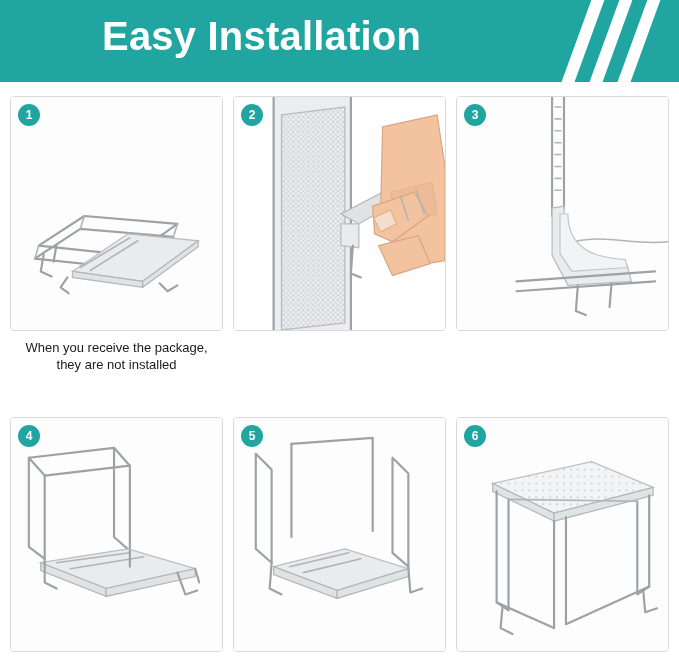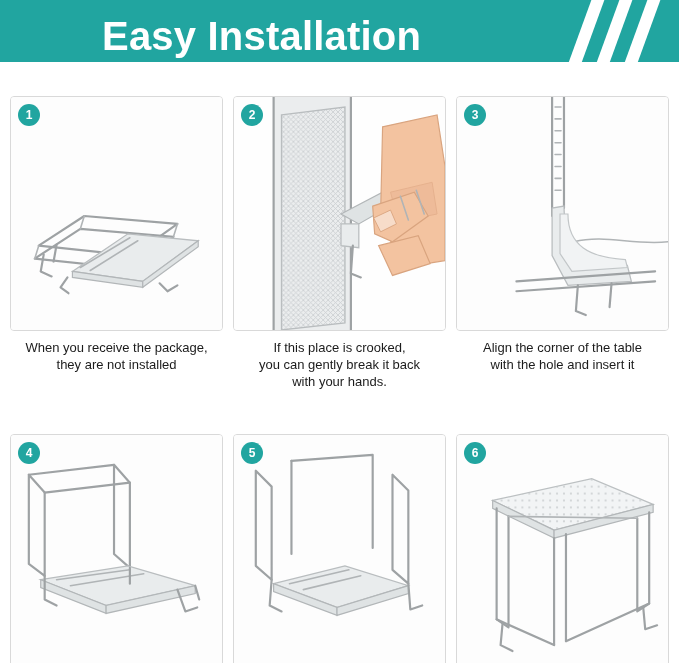--- a/index.html
+++ b/index.html
@@ -13,21 +13,21 @@
     font-family: "Liberation Sans", sans-serif;
     color: #222222;
     overflow: hidden;
     position: relative;
   }
 
   
   .header {
     position: relative;
     width: 679px;
-    height: 62px;
+    height: 82px;
     background: #21a5a0;
     overflow: hidden;
   }
   .header-title {
     position: absolute;
     left: 102px;
     top: 14px;
     font-size: 40px;
     font-weight: bold;
     color: #ffffff;
@@ -196,23 +196,20 @@
 
             <path class="skin" d="M140 110 L182 96 L196 120 L160 146 L142 138 Z"></path>
             <path class="nail" d="M141 122 L158 114 L164 128 L148 136 Z"></path>
 
             <path class="skin" d="M146 150 L186 140 L198 168 L160 180 Z"></path>
             <path class="wire-thin" d="M168 100 L176 124" stroke="#dda07c"></path>
             <path class="wire-thin" d="M184 94 L192 118" stroke="#dda07c"></path>
           </g>
         </svg>
       </div>
-      <div class="caption">If this place is crooked,
-you can gently break it back
-with your hands.</div>
     </div>
 
     <div class="cell">
       <div class="photo">
         <div class="badge">3</div>
         <svg class="art" viewBox="0 0 213 235">
           <rect x="0" y="0" width="213" height="235" fill="#fdfdfd"></rect>
 
           <path class="wire" d="M96 0 L96 120"></path>
           <path class="wire" d="M108 0 L108 112"></path>
@@ -223,22 +220,20 @@
           <path class="panel" d="M108 110 C108 150 130 168 172 170 L176 186 L112 190 L96 160 L96 112 Z"></path>
           <path class="panel-lite" d="M112 118 C112 150 134 162 170 164 L172 172 L116 176 L104 158 L104 118 Z"></path>
 
           <path class="wire" d="M60 186 L200 176"></path>
           <path class="wire" d="M60 196 L200 186"></path>
 
           <path class="wire" d="M122 190 L120 216 L130 220"></path>
           <path class="wire" d="M156 188 L154 212"></path>
         </svg>
       </div>
-      <div class="caption">Align the corner of the table
-with the hole and insert it</div>
     </div>
   </div>
 
   <div class="row" style="margin-top:44px;">
 
     <div class="cell">
       <div class="photo">
         <div class="badge">4</div>
         <svg class="art" viewBox="0 0 213 235">
           <rect x="0" y="0" width="213" height="235" fill="#fdfdfd"></rect>

